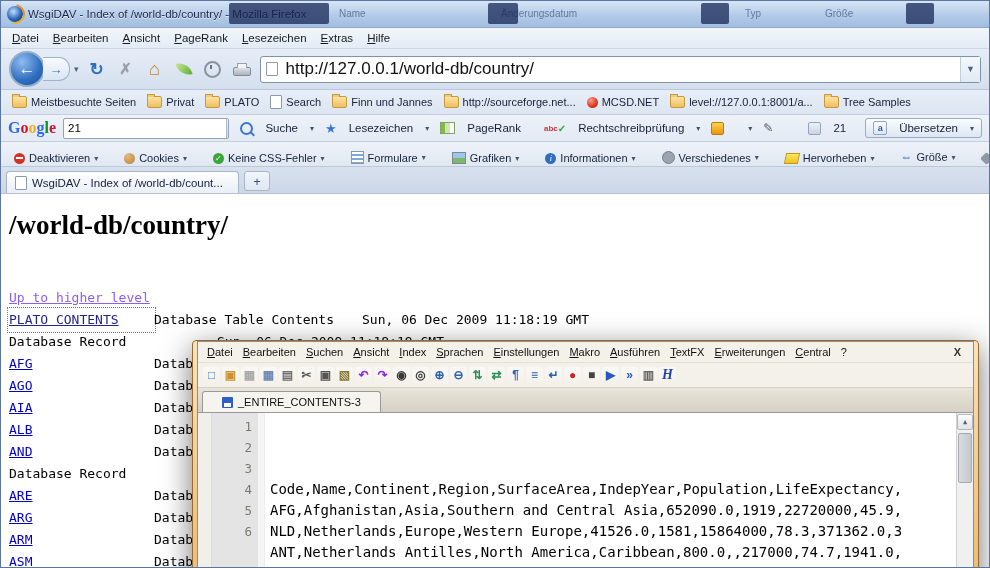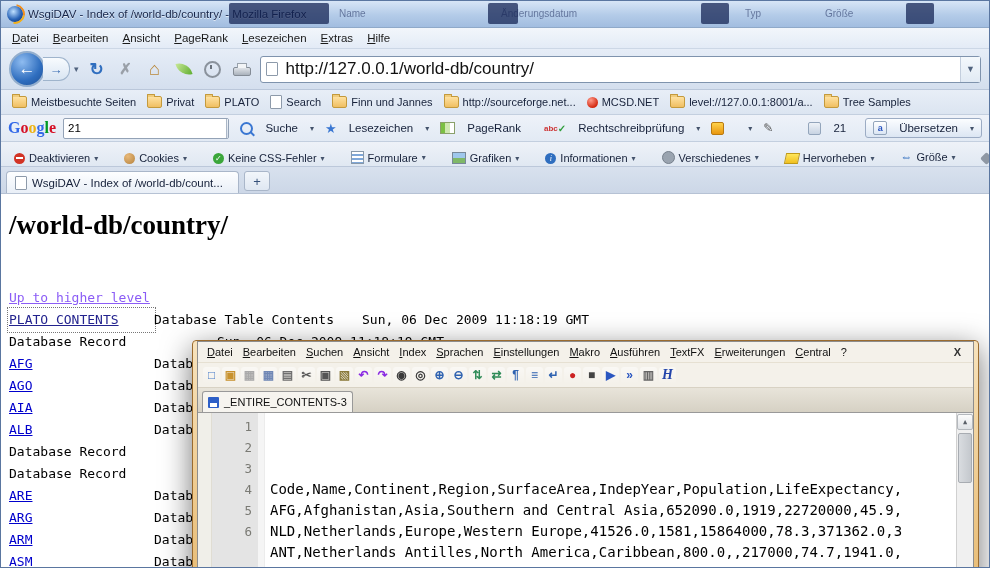--- a/index.html
+++ b/index.html
@@ -171,21 +171,21 @@
   .npp-menu-item::first-letter{text-decoration:underline;}
   .npp-menu-x{margin-left:auto;font-weight:bold;color:#333;padding-right:8px;}
   .npp-toolbar{height:24px;display:flex;align-items:center;gap:2px;padding:0 5px;
     border-top:1px solid #e6e0d2;border-bottom:1px solid #d8d2c4;}
   .tb-icon{width:17px;height:17px;border-radius:3px;display:flex;align-items:center;justify-content:center;
     font-size:12px;font-weight:bold;flex:none;background:linear-gradient(rgba(255,255,255,.5),rgba(255,255,255,0));}
   [data-name="html-view-icon"]{font-style:italic;font-family:"Liberation Serif",serif;font-size:14px;}
   .npp-tabbar{height:22px;background:linear-gradient(#e8e4da,#d6d1c4);display:flex;align-items:flex-end;
     padding:2px 4px 0;border-bottom:1px solid #999;}
   .npp-tab{height:20px;background:#f6f4ef;border:1px solid #999;border-bottom:none;border-radius:3px 3px 0 0;
-    display:flex;align-items:center;gap:5px;padding:0 5px;font-size:11px;color:#111;}
+    display:flex;align-items:center;gap:5px;padding:0 19px;font-size:11px;color:#111;}
   .disk-icon{width:11px;height:11px;background:#2d5fc7;position:relative;border-radius:1px;flex:none;}
   .disk-icon::after{content:"";position:absolute;left:2px;bottom:1px;width:7px;height:4px;background:#fff;}
   .npp-editor{flex:1;display:flex;background:#fff;font-family:"DejaVu Sans Mono",monospace;overflow:hidden;}
   .gutter-bookmark{width:13px;background:#f0efe9;border-right:1px solid #e0ddd3;flex:none;}
   .gutter-numbers{width:40px;background:#e4e4e4;color:#7a7a74;text-align:right;
     padding:3px 6px 0 0;font-size:12.5px;line-height:21px;flex:none;box-sizing:content-box;}
   .fold-margin{width:6px;background:#f5f5f5;border-right:1px solid #ececec;flex:none;}
   .code{flex:1;padding:3px 0 0 5px;font-size:14px;line-height:21px;white-space:pre;color:#000;overflow:hidden;}
   .npp-scrollbar{width:16px;background:#f0f0f0;border-left:1px solid #d0d0d0;flex:none;display:flex;
     flex-direction:column;align-items:center;}
@@ -478,20 +478,21 @@
             <span class="date" data-name="entry-date"></span>
           </div>
 
           <div class="row" data-name="listing-row">
             <a class="name" data-name="entry-link">ALB</a>
             <span class="type" data-name="entry-type">Database Record</span>
             <span class="date" data-name="entry-date"></span>
           </div>
 
           <div class="row" data-name="listing-row">
+            <a class="name" data-name="entry-link">AND</a>
             <span class="type" data-name="entry-type">Database Record</span>
             <span class="date" data-name="entry-date"></span>
           </div>
 
           <div class="row" data-name="listing-row">
             <span class="type" data-name="entry-type">Database Record</span>
             <span class="date" data-name="entry-date"></span>
           </div>
 
           <div class="row" data-name="listing-row">

